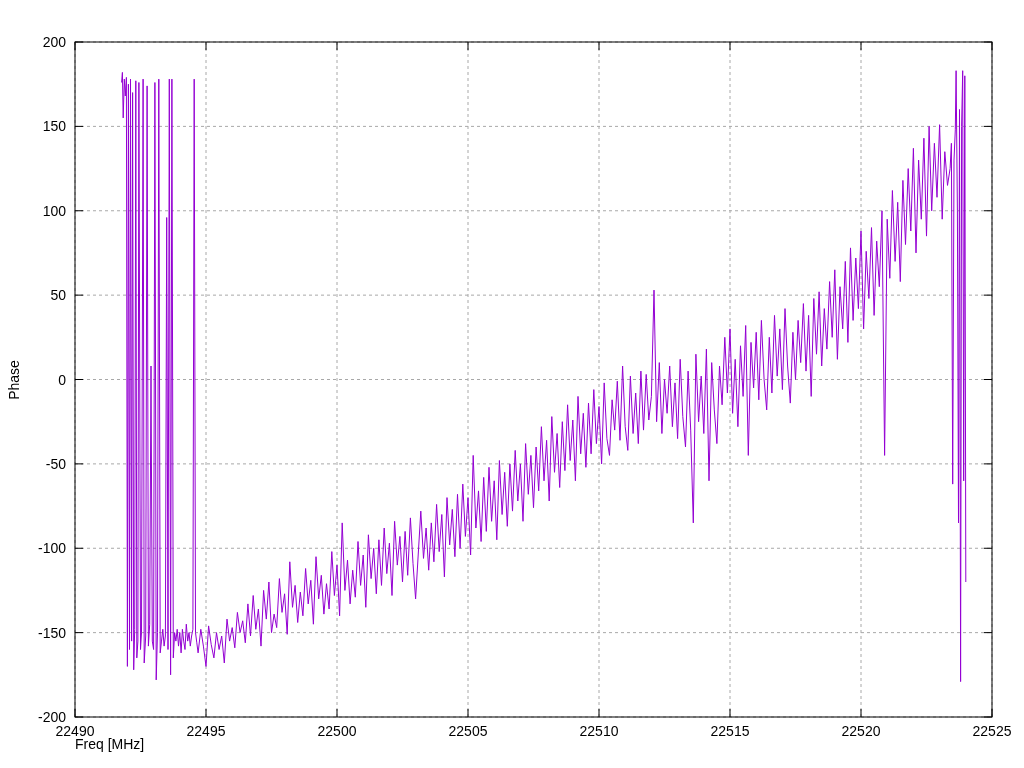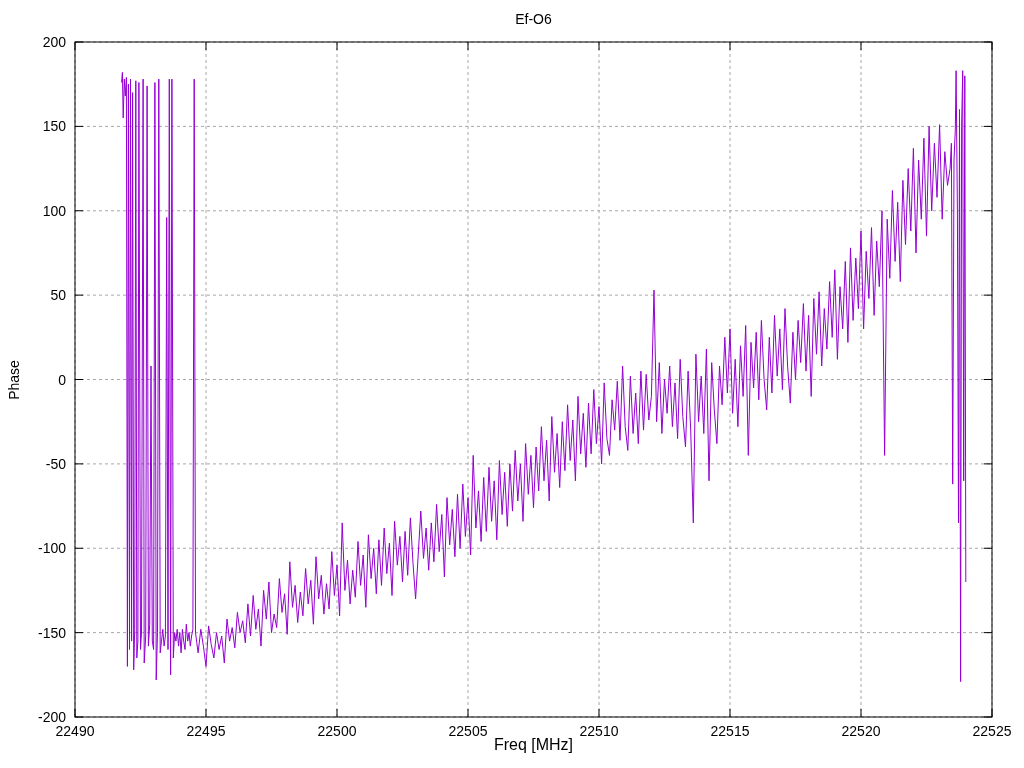--- a/index.html
+++ b/index.html
@@ -1,31 +1,30 @@
 <!DOCTYPE html>
 <html><head>
 <meta charset="utf-8">
 <style>
   html,body{margin:0;padding:0;background:#fff;}
   .page{position:relative;width:1024px;height:768px;background:#ffffff;
         font-family:"Liberation Sans",sans-serif;color:#000;overflow:hidden;}
   .chart-title{position:absolute;left:75px;width:917px;top:11px;text-align:center;
         font-size:14px;}
-  .x-title{position:absolute;left:75px;width:917px;top:736px;text-align:center;
-        font-size:16px;}
+  .x-title{position:absolute;left:75px;width:917px;top:736px;text-align:left;
+        font-size:14px;}
   .y-title{position:absolute;left:14px;top:380px;transform:translate(-50%,-50%) rotate(-90deg);
         font-size:14px;white-space:nowrap;}
   svg.chart{position:absolute;left:0;top:0;}
   svg.chart text{font-family:"Liberation Sans",sans-serif;font-size:14px;fill:#000;}
 </style>
 </head>
 <body>
 
 <div class="page">
-  <div class="chart-title">Ef-O6</div>
   <div class="y-title">Phase</div>
   <div class="x-title">Freq [MHz]</div>
   <svg class="chart" id="chart" width="1024" height="768">
     <g id="grid-layer">
         <line x1="75" y1="42" x2="75" y2="717" stroke="#a8a8a8" stroke-width="1" stroke-dasharray="3,3"></line>
         <line x1="206" y1="42" x2="206" y2="717" stroke="#a8a8a8" stroke-width="1" stroke-dasharray="3,3"></line>
         <line x1="337" y1="42" x2="337" y2="717" stroke="#a8a8a8" stroke-width="1" stroke-dasharray="3,3"></line>
         <line x1="468" y1="42" x2="468" y2="717" stroke="#a8a8a8" stroke-width="1" stroke-dasharray="3,3"></line>
         <line x1="599" y1="42" x2="599" y2="717" stroke="#a8a8a8" stroke-width="1" stroke-dasharray="3,3"></line>
         <line x1="730" y1="42" x2="730" y2="717" stroke="#a8a8a8" stroke-width="1" stroke-dasharray="3,3"></line>

